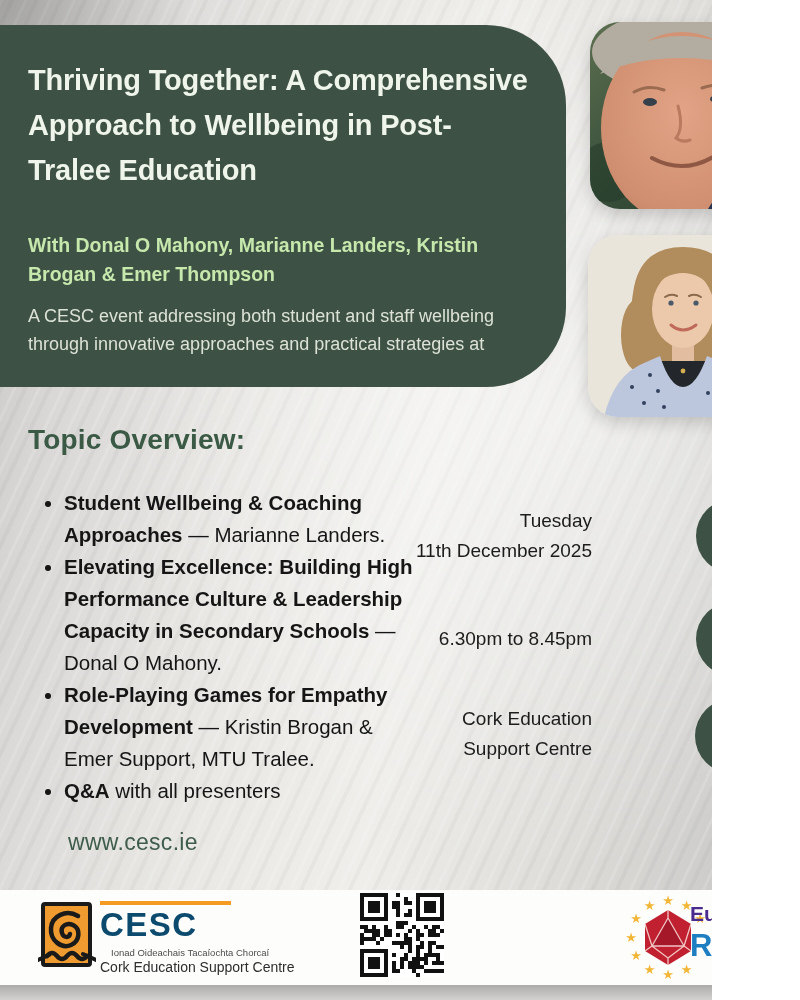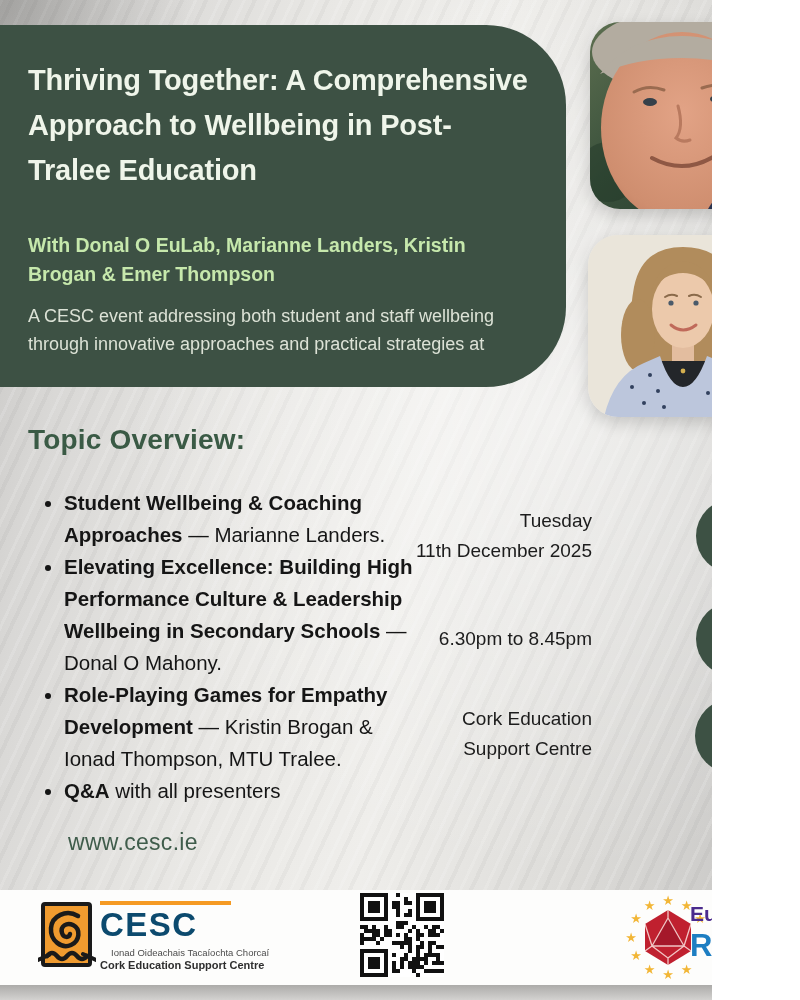--- a/index.html
+++ b/index.html
@@ -52,39 +52,39 @@
   
   .website{position:absolute;left:68px;top:829px;font-size:23px;
     text-decoration:none;letter-spacing:.3px;}
   
   .footer{position:absolute;left:0;top:890px;width:800px;height:95px;background:#fdfdfc;}
   .cesc-art{position:absolute;left:38px;top:10px;width:58px;height:75px;}
   .cesc-text{position:absolute;left:100px;top:11px;width:180px;}
   .cesc-rule{width:131px;height:4px;margin-bottom:2px;}
   .cesc-acronym{font-size:33px;font-weight:bold;color:#0c4a6e;line-height:36px;letter-spacing:1.5px;}
   .cesc-irish{font-size:9.5px;color:#4c4c4c;margin-top:4px;white-space:nowrap;padding-left:11px;}
-  .cesc-english{font-size:11px;font-weight:bold;color:#2e2e2e;margin-top:1px;white-space:nowrap;}
+  .cesc-english{font-size:14px;font-weight:normal;color:#2e2e2e;margin-top:1px;white-space:nowrap;}
   .qr{position:absolute;left:360px;top:3px;width:84px;height:84px;}
   .eulab{position:absolute;left:616px;top:4px;width:136px;height:87px;}
   .bottom-strip{position:absolute;left:0;top:985px;width:800px;height:15px;
     background:linear-gradient(#acaba9,#d3d2d0);}
 </style>
 </head>
 <body>
 
 <div class="poster">
 
   <div class="hero-card" style="background: rgb(61, 81, 68);">
     <h1 class="hero-title" style="color: rgb(239, 245, 234);">
       <span>Thriving Together: A Comprehensive</span>
       <span>Approach to Wellbeing in Post-</span>
       <span>Tralee Education</span>
     </h1>
     <p class="hero-presenters" style="color: rgb(198, 232, 172);">
-      <span>With Donal O EuLab, Marianne Landers, Kristin</span>
+      <span>With Donal O Mahony, Marianne Landers, Kristin</span>
       <span>Brogan &amp; Emer Thompson</span>
     </p>
     <p class="hero-desc" style="color: rgb(220, 226, 214);">
       <span>A CESC event addressing both student and staff wellbeing</span>
       <span>through innovative approaches and practical strategies at</span>
     </p>
   </div>
 
   <div class="photo photo-man">
     <svg viewBox="0 0 190 187" preserveAspectRatio="none">
@@ -148,27 +148,27 @@
 
   <h2 class="topic-heading" style="color: rgb(58, 90, 69);">Topic Overview:</h2>
   <ul class="topic-list" style="color: rgb(21, 21, 21);">
       <li>
         <div><span class="seg-b">Student Wellbeing &amp; Coaching</span></div>
         <div><span class="seg-b">Approaches</span><span class="seg-r"> — Marianne Landers.</span></div>
       </li>
       <li>
         <div><span class="seg-b">Elevating Excellence: Building High</span></div>
         <div><span class="seg-b">Performance Culture &amp; Leadership</span></div>
-        <div><span class="seg-b">Wellbeing in Secondary Schools</span><span class="seg-r"> —</span></div>
+        <div><span class="seg-b">Capacity in Secondary Schools</span><span class="seg-r"> —</span></div>
         <div><span class="seg-r">Donal O Mahony.</span></div>
       </li>
       <li>
         <div><span class="seg-b">Role-Playing Games for Empathy</span></div>
         <div><span class="seg-b">Development</span><span class="seg-r"> — Kristin Brogan &amp;</span></div>
-        <div><span class="seg-r">Ionad Thompson, MTU Tralee.</span></div>
+        <div><span class="seg-r">Emer Support, MTU Tralee.</span></div>
       </li>
       <li>
         <div><span class="seg-b">Q&amp;A</span><span class="seg-r"> with all presenters</span></div>
       </li>
     </ul>
 
   <div class="info-text info-date">
     <div>Tuesday</div>
     <div>11th December 2025</div>
   </div>

